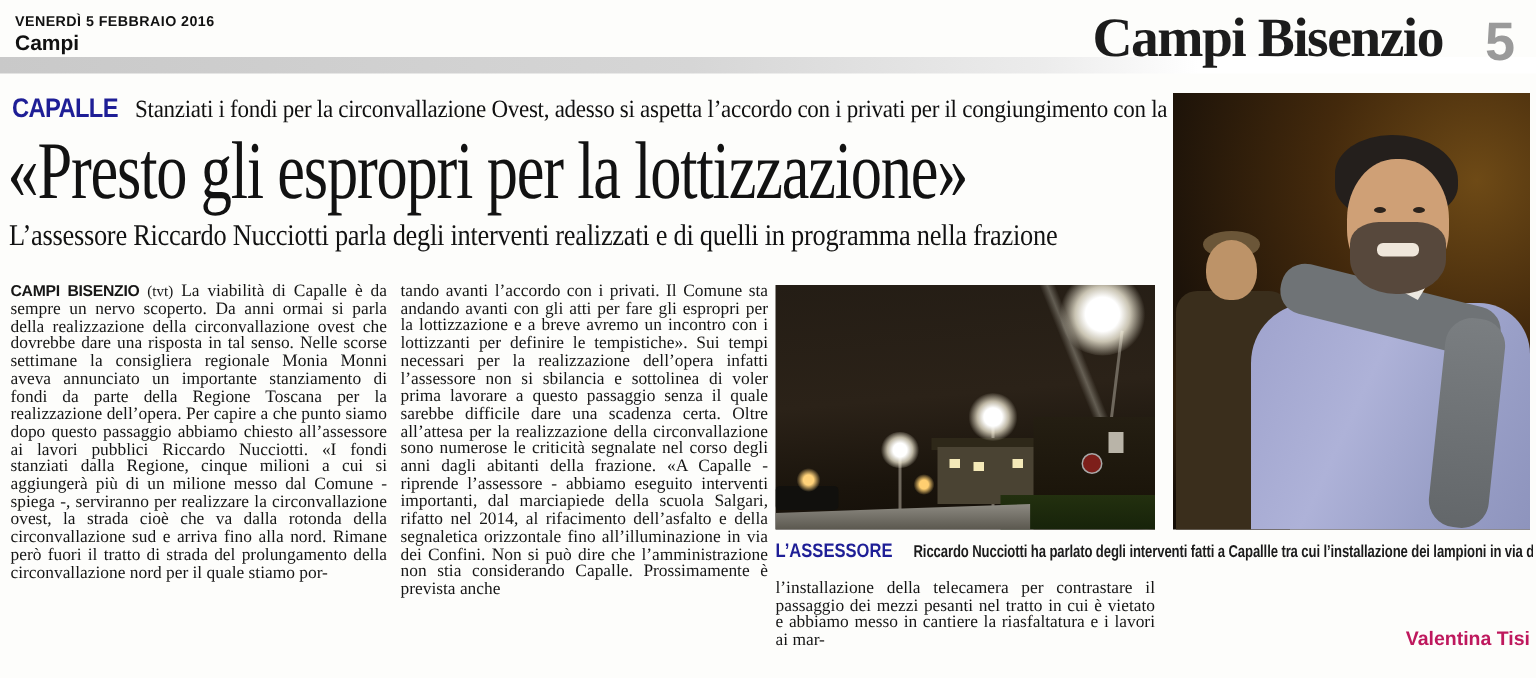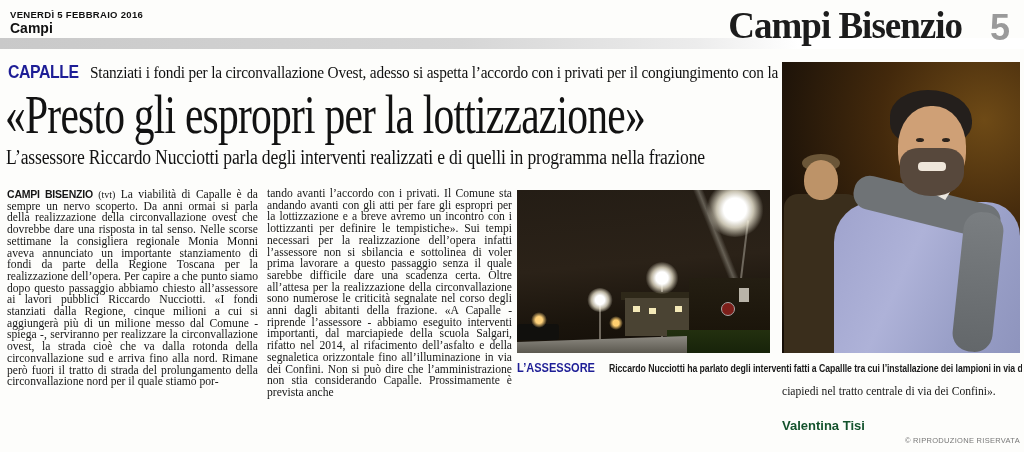--- a/index.html
+++ b/index.html
@@ -32,22 +32,22 @@
   .bodycol{font:11.6px/11.7px "Liberation Serif",serif;text-align:justify;color:#161616;
            overflow:hidden;}
   .col1{left:7px;top:188px;width:251px;height:256px;}
   .col2{left:267px;top:188px;width:245px;height:264px;}
   .col3{left:517px;top:386px;width:253px;height:60px;}
   .col4{left:782px;top:386px;width:238px;height:40px;}
   .dateline{font:bold 10.5px "Liberation Sans",sans-serif;letter-spacing:-.2px;}
   .dateline-note{font:10px "Liberation Serif",serif;}
   .bodycol b{font-weight:normal;}
 
-  .byline{left:782px;top:418px;width:238px;
-          font:bold 13px "Liberation Sans",sans-serif;color:#14532d;}
+  .byline{left:782px;top:418px;width:238px;text-align:right;
+          font:bold 13px "Liberation Sans",sans-serif;color:#be185d;}
   .copyright{left:782px;top:436px;width:238px;text-align:right;
              font:7.5px "Liberation Sans",sans-serif;color:#777;letter-spacing:.3px;}
 
   
   .caption{left:517px;top:358px;width:505px;height:18px;white-space:nowrap;overflow:hidden;}
   .caption-tag{display:inline-block;font:bold 13px "Liberation Sans",sans-serif;color:#1e1e96;
                transform:scaleX(.85);transform-origin:0 60%;}
   .caption-text{display:inline-block;font:bold 11.5px "Liberation Sans",sans-serif;color:#1b1b1b;
                 transform:scaleX(.76);transform-origin:0 60%;letter-spacing:-.1px;}
 
@@ -177,17 +177,16 @@
     <div class="man-eye" style="left:134px;top:76px;"></div>
     <div class="man-eye" style="left:160px;top:76px;"></div>
     <div class="man-beard"></div>
     <div class="man-smile"></div>
   </div>
 
   <div class="abs caption">
     <span class="caption-tag">L’ASSESSORE</span><span class="caption-text">Riccardo Nucciotti ha parlato degli interventi fatti a Capallle tra cui l’installazione dei lampioni in via dei Confini</span>
   </div>
 
-  <div class="abs bodycol col4">ciapiedi nel tratto centrale di via dei Confini».</div>
+  <div class="abs bodycol col3">l’installazione della telecamera per contrastare il passaggio dei mezzi pesanti nel tratto in cui è vietato e abbiamo messo in cantiere la riasfaltatura e i lavori ai mar-</div>
   <div class="abs byline">Valentina Tisi</div>
-  <div class="abs copyright">© RIPRODUZIONE RISERVATA</div>
 
 </div>
 
 </body></html>

